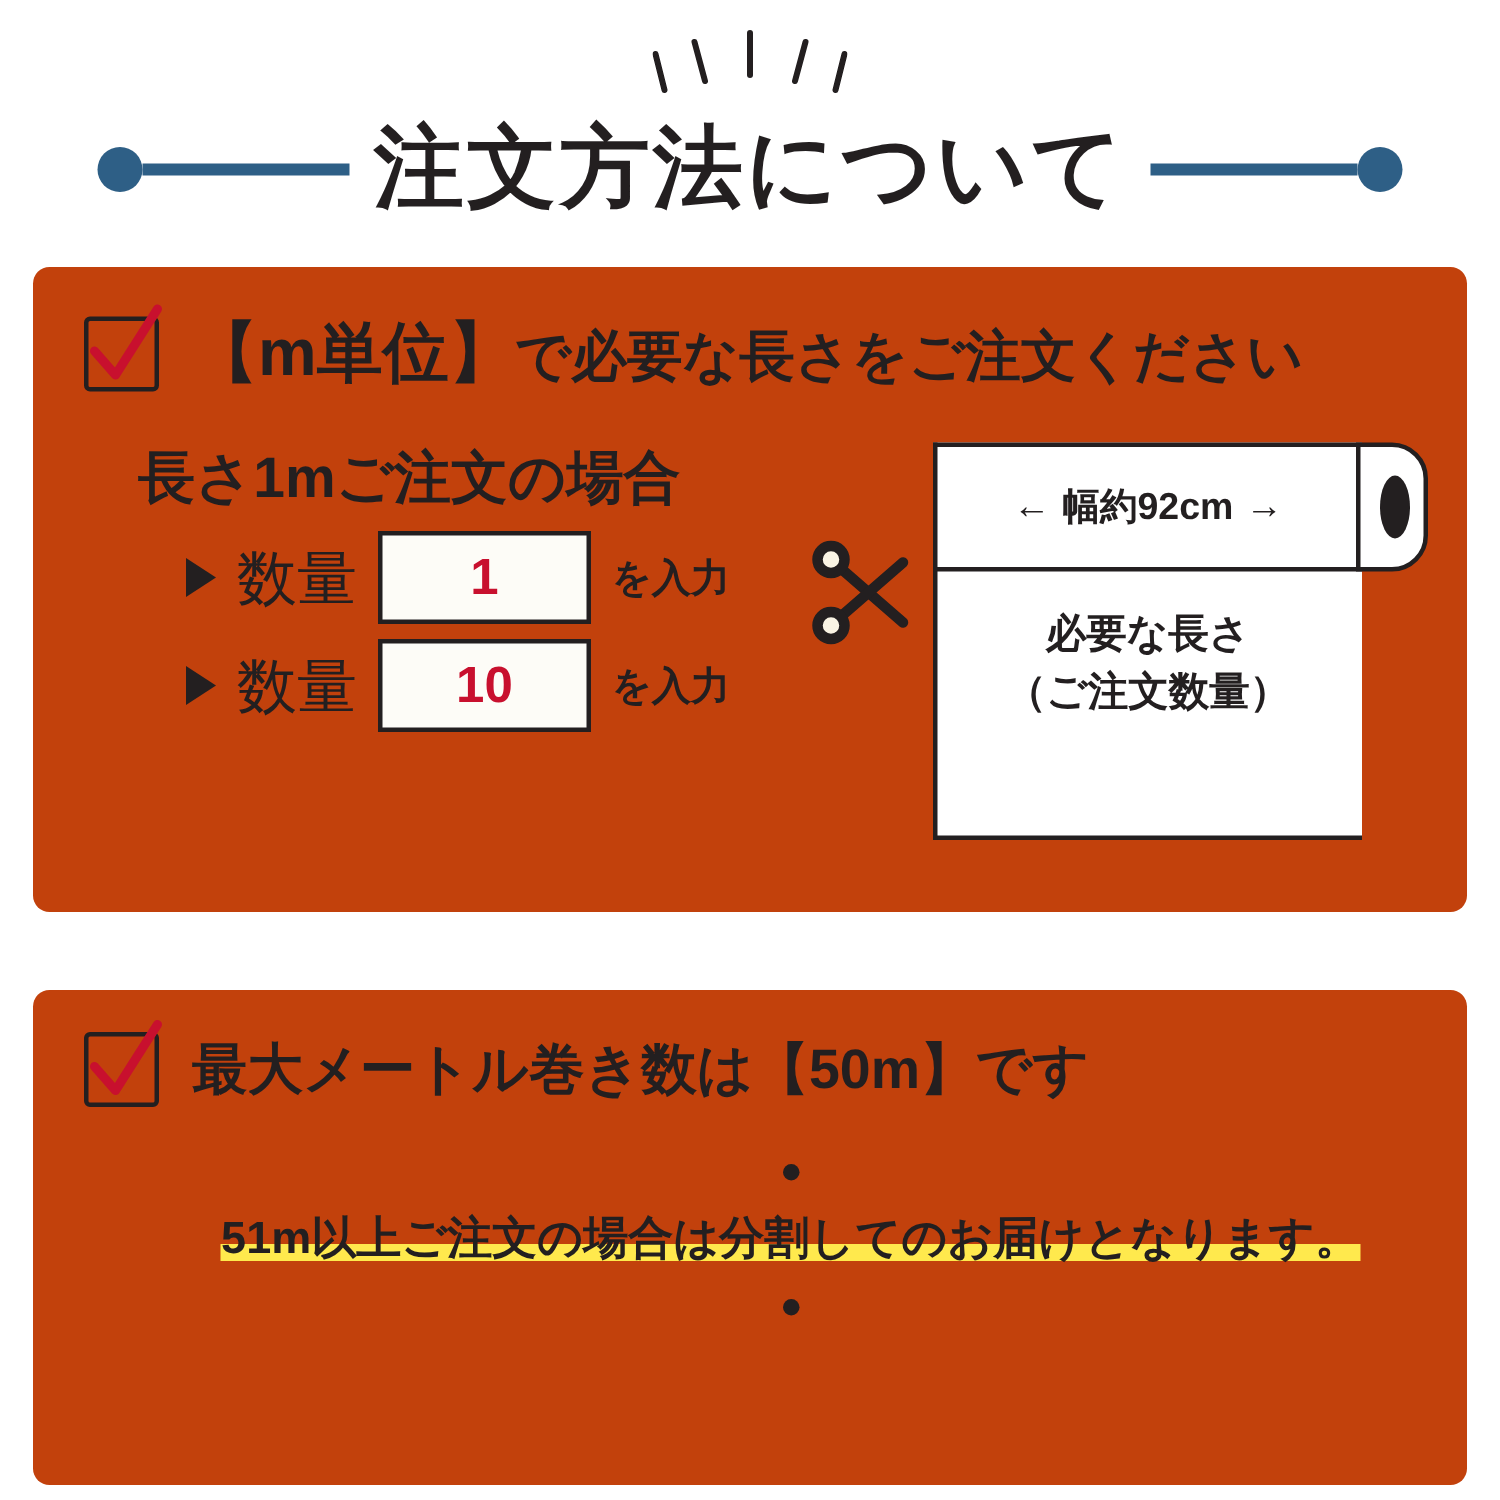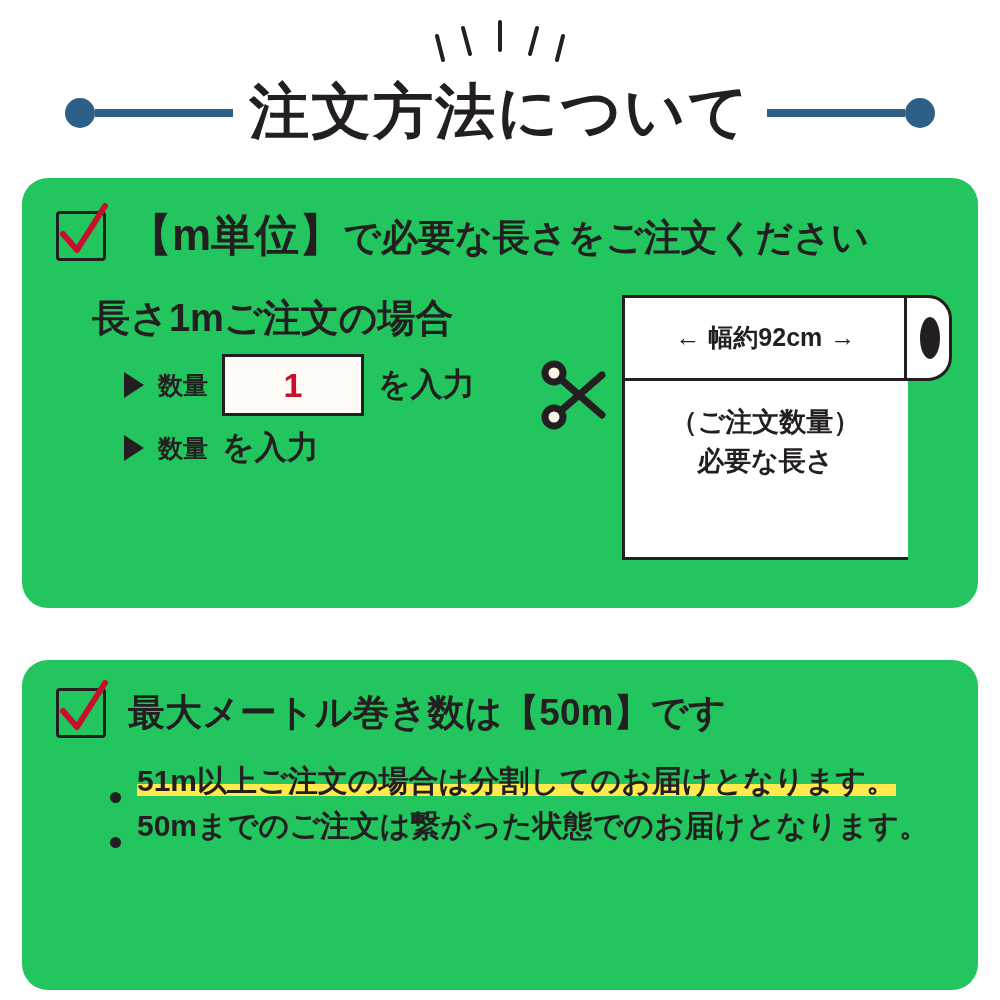--- a/index.html
+++ b/index.html
@@ -69,22 +69,22 @@
     font-size: 60px;
     font-weight: 700;
     letter-spacing: 2px;
     padding: 0 16px;
     white-space: nowrap;
     color: #231f20;
   }
 
   
   .card {
-    background: #22c55e;
-    border-radius: 26px;
+    background: #c2410c;
+    border-radius: 11px;
     box-sizing: border-box;
   }
   .card-1 {
     position: absolute;
     left: 22px;
     top: 178px;
     width: 956px;
     height: 430px;
     padding: 28px 34px;
   }
@@ -150,37 +150,37 @@
     padding-left: 32px;
   }
   .tri {
     width: 0;
     height: 0;
     border-top: 13px solid transparent;
     border-bottom: 13px solid transparent;
     border-left: 20px solid #231f20;
   }
   .qty-label {
-    font-size: 25px;
-    font-weight: 700;
+    font-size: 40px;
+    font-weight: 400;
   }
   .qty-box {
     width: 136px;
     height: 56px;
     border: 3px solid #231f20;
     background: #fdfcf7;
     display: flex;
     align-items: center;
     justify-content: center;
     font-size: 34px;
     font-weight: 700;
     color: #c8102e;
   }
   .qty-suffix {
-    font-size: 32px;
+    font-size: 26px;
     font-weight: 700;
   }
 
   
   .col-right {
     position: relative;
     width: 380px;
     height: 290px;
     margin-left: 6px;
   }
@@ -261,22 +261,23 @@
     height: 80px;
   }
 
   
   .bullets {
     margin-top: 20px;
     padding-left: 54px;
   }
   .bullet {
     display: flex;
-    align-items: flex-end;
+    align-items: center;
     gap: 16px;
+    flex-direction: column;
   }
   .dot {
     width: 11px;
     height: 11px;
     border-radius: 50%;
     background: #231f20;
     margin-top: 18px;
     flex: none;
   }
   .bullet-text {
@@ -338,40 +339,41 @@
         <div class="qty-row">
           <div class="tri"></div>
           <div class="qty-label">数量</div>
           <div class="qty-box">1</div>
           <div class="qty-suffix">を入力</div>
         </div>
 
         <div class="qty-row">
           <div class="tri"></div>
           <div class="qty-label">数量</div>
+          <div class="qty-box">10</div>
           <div class="qty-suffix">を入力</div>
         </div>
       </div>
 
       <div class="col-right">
         <div class="roll">
           <div class="roll-body"></div>
           <div class="roll-end"></div>
           <div class="roll-core"></div>
           <div class="roll-divider"></div>
 
           <div class="width-label">
             <span class="arrow-l">←</span>
             <span>幅約92cm</span>
             <span class="arrow-r">→</span>
           </div>
 
           <div class="roll-text">
+            <div>必要な長さ</div>
             <div>（ご注文数量）</div>
-            <div>必要な長さ</div>
           </div>
         </div>
 
         <div class="scissors">
           <svg width="80" height="80" viewBox="0 0 80 80">
             <g stroke="#231f20" stroke-width="7" fill="none" stroke-linecap="round">
               <line x1="16" y1="16" x2="62" y2="56"></line>
               <line x1="16" y1="56" x2="62" y2="16"></line>
               <circle cx="14" cy="14" r="9" fill="#faf4e4"></circle>
               <circle cx="14" cy="58" r="9" fill="#faf4e4"></circle>
@@ -395,19 +397,18 @@
     <div class="bullets">
       <div class="bullet">
         <div class="dot"></div>
         <div class="bullet-text">
           <span class="hl">51m以上ご注文の場合は分割してのお届けとなります。</span>
         </div>
       </div>
       <div class="bullet">
         <div class="dot"></div>
         <div class="bullet-text">
-          <div>50mまでのご注文は繋がった状態でのお届けとなります。</div>
         </div>
       </div>
     </div>
   </div>
 
 </div>
 
 </body></html>

